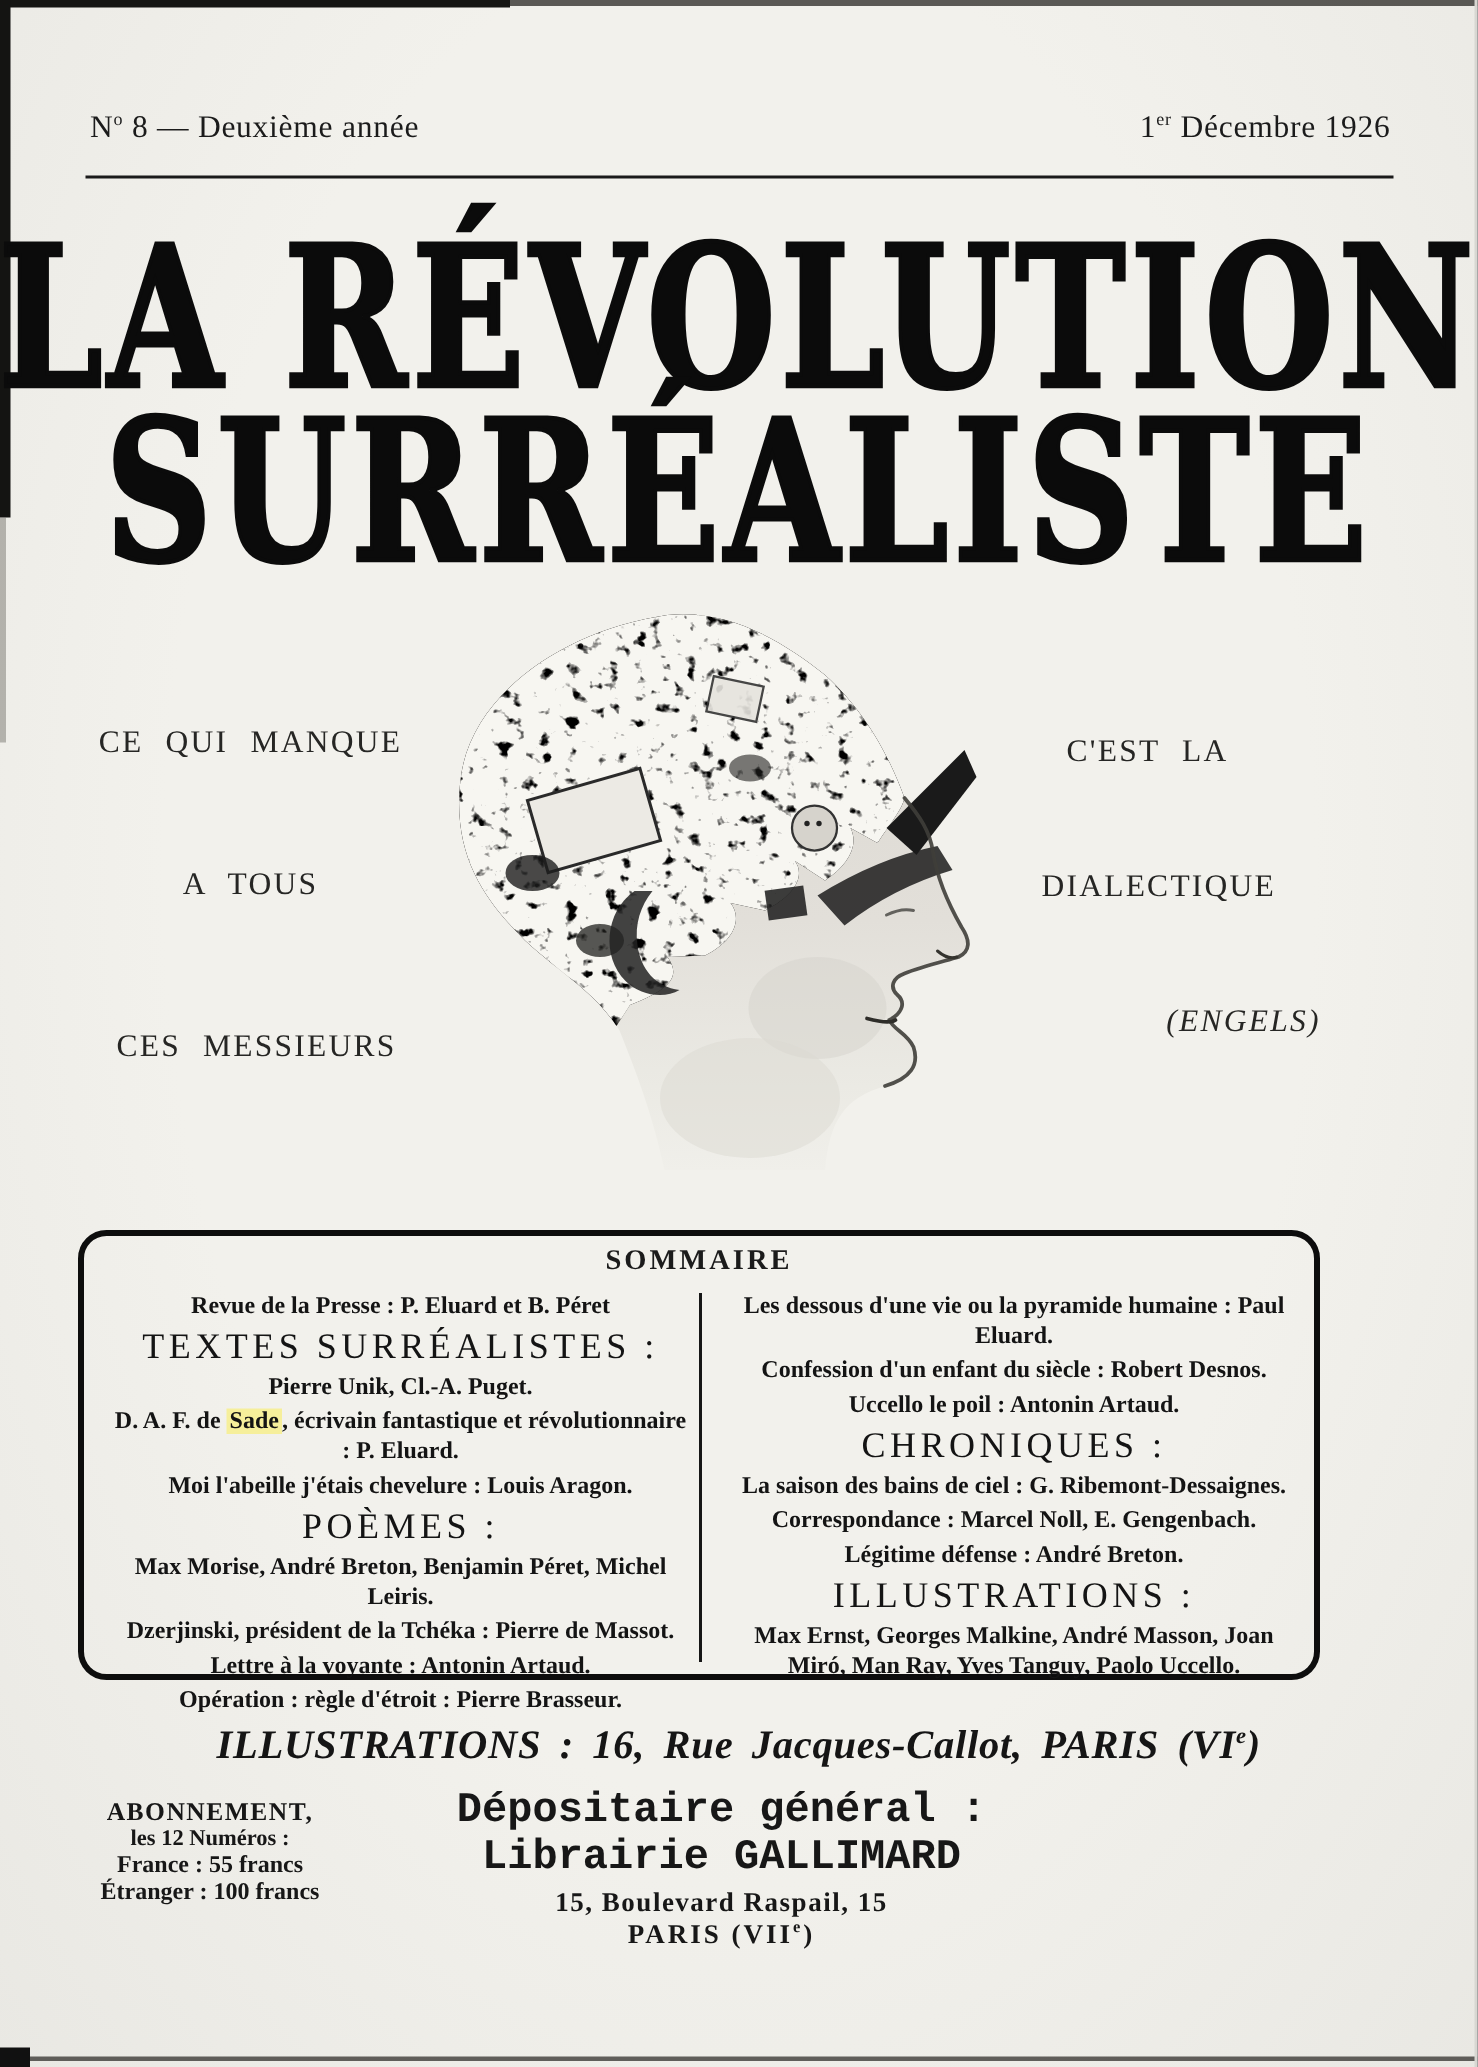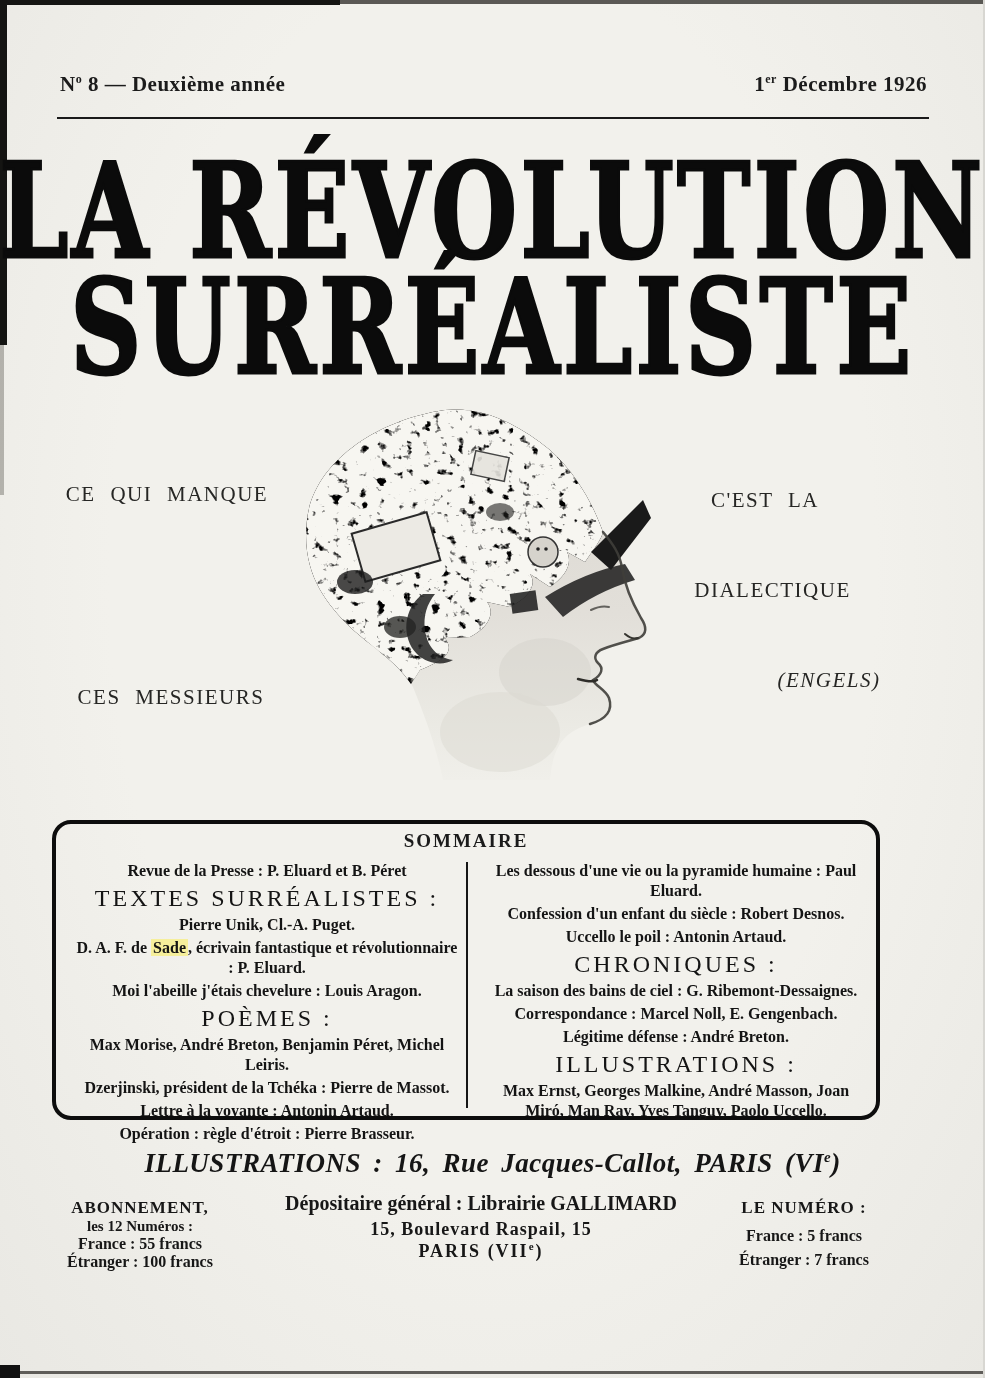--- a/index.html
+++ b/index.html
@@ -14,21 +14,21 @@
   }
   
   .edge-top{position:absolute;top:0;left:0;width:985px;height:4px;background:#35332f;opacity:.8;}
   .edge-top-dark{position:absolute;top:0;left:0;width:340px;height:5px;background:#151513;}
   .edge-left{position:absolute;top:0;left:0;width:7px;height:345px;background:#141412;}
   .edge-left-tail{position:absolute;top:345px;left:0;width:4px;height:150px;background:#6a6862;opacity:.45;}
   .edge-bottom{position:absolute;top:1371px;left:0;width:985px;height:3px;background:#3c3a36;opacity:.8;}
   .edge-blob{position:absolute;top:1365px;left:0;width:20px;height:13px;background:#111;}
   .edge-right{position:absolute;top:0;right:0;width:2px;height:1378px;background:#d8d7d2;}
   
-  .masthead-row{position:absolute;top:72px;left:60px;right:58px;font-size:21px;font-weight:bold;letter-spacing:.5px;}
+  .masthead-row{position:absolute;top:72px;left:60px;right:58px;font-size:21px;font-weight:normal;letter-spacing:.5px;}
   .issue{float:left;}
   .date{float:right;}
   .masthead-row sup{font-size:12px;}
   .head-rule{position:absolute;top:117px;left:57px;width:872px;height:2px;background:#1a1a1a;}
   
   .title-line{position:absolute;left:0;width:985px;text-align:center;
     font-family:"DejaVu Serif",serif;font-weight:bold;font-size:88px;line-height:1;
     letter-spacing:3px;color:#0b0b0b;-webkit-text-stroke:2px #0b0b0b;}
   .title-1{top:146px;transform:scale(1.12,1.48);transform-origin:50% 0;}
   .title-2{top:262px;transform:scale(1.12,1.48);transform-origin:50% 0;}
@@ -53,21 +53,21 @@
   .admin{position:absolute;top:1148px;left:0;width:985px;text-align:center;
     font-size:27px;font-weight:bold;font-style:italic;letter-spacing:.5px;word-spacing:5px;color:#151515;}
   .admin sup{font-size:15px;}
   
   .foot{position:absolute;text-align:center;color:#171717;}
   .foot-abo{left:42px;top:1198px;width:196px;}
   .foot-abo .f1{font-size:17px;font-weight:bold;letter-spacing:1px;}
   .foot-abo .f2{font-size:15px;font-weight:bold;}
   .foot-abo .f3,.foot-abo .f4{font-size:16px;font-weight:bold;}
   .foot-dep{left:258px;top:1192px;width:446px;}
-  .foot-dep .f1{font-size:20px;font-weight:bold;margin-bottom:4px;}
+  .foot-dep .f1{font-size:28px;font-weight:bold;margin-bottom:4px;font-family:Liberation Mono, monospace;}
   .foot-dep .f2{font-size:18px;font-weight:bold;letter-spacing:1px;}
   .foot-dep .f3{font-size:18px;font-weight:bold;letter-spacing:2px;}
   .foot-dep sup{font-size:11px;}
   .foot-num{left:700px;top:1198px;width:208px;}
   .foot-num .f1{font-size:17px;font-weight:bold;letter-spacing:1px;margin-bottom:6px;}
   .foot-num .f2,.foot-num .f3{font-size:16px;font-weight:bold;line-height:1.5;}
 </style>
 </head>
 <body>
 
@@ -84,20 +84,21 @@
   <div class="masthead-row">
     <span class="issue"><span>N</span><sup>o</sup><span> 8  —  Deuxième année</span></span>
     <span class="date"><span>1</span><sup>er</sup><span> Décembre 1926</span></span>
   </div>
   <div class="head-rule"></div>
 
   <div class="title-line title-1">LA RÉVOLUTION</div>
   <div class="title-line title-2">SURRÉALISTE</div>
 
   <div class="epi" style="left:47px;top:482px;width:240px;">CE QUI MANQUE</div>
+  <div class="epi" style="left:47px;top:577px;width:240px;">A TOUS</div>
   <div class="epi" style="left:47px;top:685px;width:248px;">CES MESSIEURS</div>
 
   <div class="epi" style="left:685px;top:488px;width:160px;">C'EST LA</div>
   <div class="epi" style="left:690px;top:578px;width:165px;">DIALECTIQUE</div>
   <div class="epi epi-i" style="left:749px;top:668px;width:160px;">(ENGELS)</div>
 
   <svg class="illustration" viewBox="0 0 392 378" aria-hidden="true">
     <defs>
       <linearGradient id="faceFade" x1="0" y1="0" x2="0" y2="1">
         <stop offset="0" stop-color="#dbd8d1"></stop>
@@ -206,19 +207,14 @@
     <div class="f3">France : 55 francs</div>
     <div class="f4">Étranger : 100 francs</div>
   </div>
 
   <div class="foot foot-dep">
     <div class="f1">Dépositaire général : Librairie GALLIMARD</div>
     <div class="f2">15, Boulevard Raspail, 15</div>
     <div class="f3"><span>PARIS (VII</span><sup>e</sup><span>)</span></div>
   </div>
 
-  <div class="foot foot-num">
-    <div class="f1">LE NUMÉRO :</div>
-    <div class="f2">France : 5 francs</div>
-    <div class="f3">Étranger : 7 francs</div>
-  </div>
 
 </div>
 
 </body></html>

